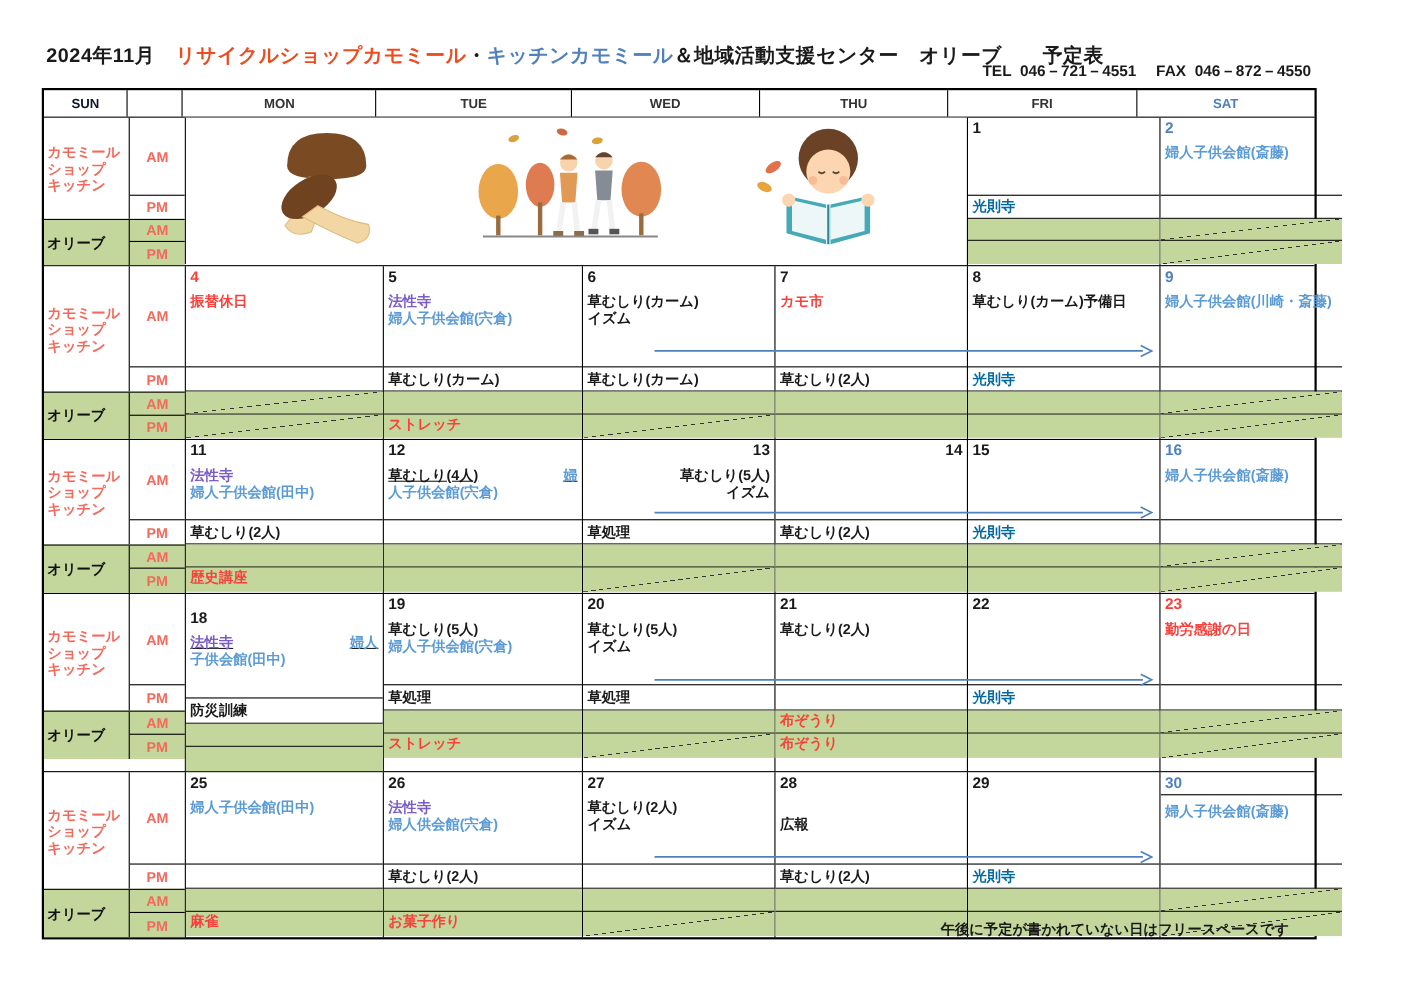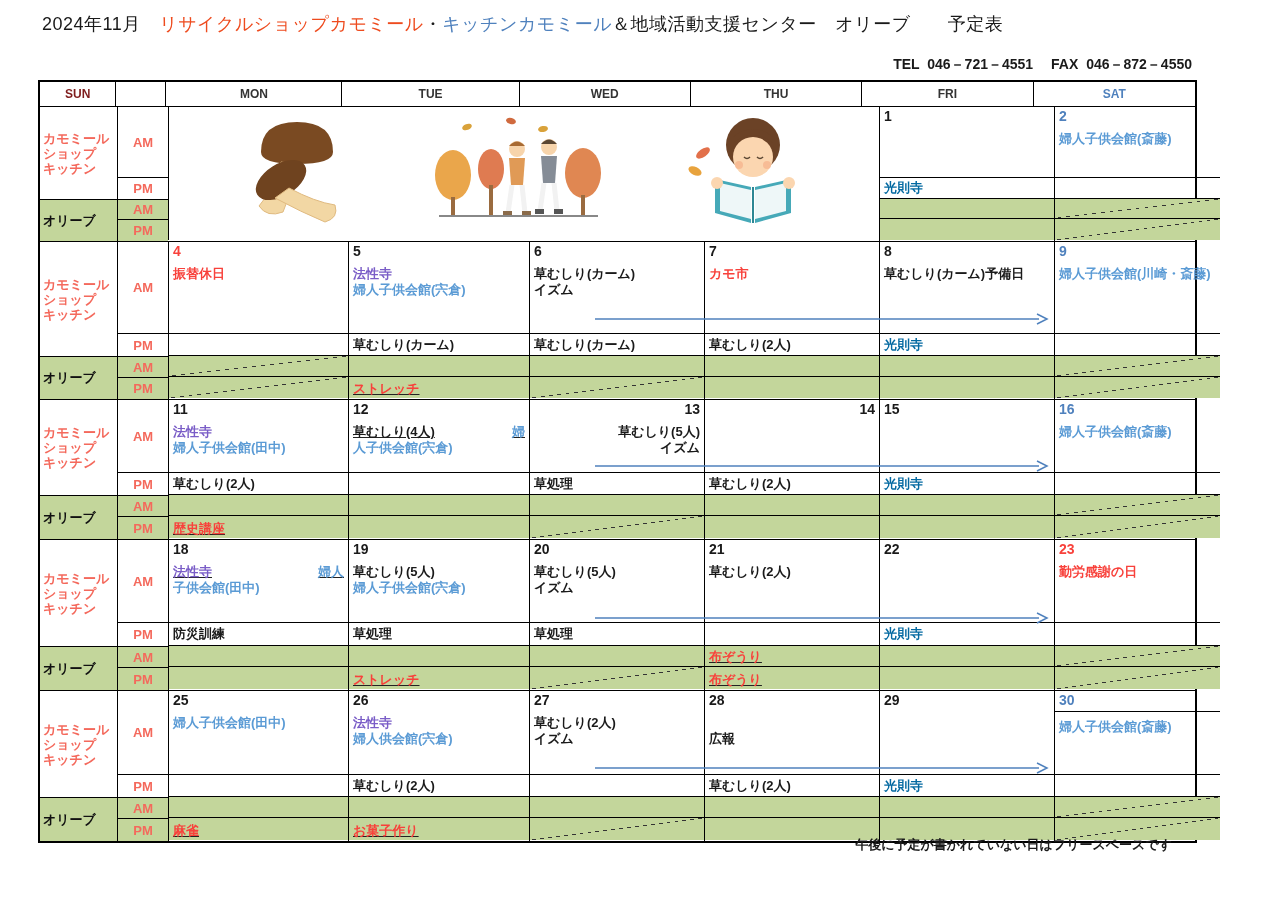--- a/index.html
+++ b/index.html
@@ -1,26 +1,26 @@
 <!DOCTYPE html>
 <html><head>
 <meta charset="utf-8">
 <style>
   html,body{margin:0;padding:0;background:#fff;}
   body{width:1280px;height:904px;position:relative;font-family:"Liberation Sans","DejaVu Sans",sans-serif;color:#222;}
-  .title{position:absolute;left:42px;top:12px;font-size:18px;font-weight:normal;letter-spacing:.5px;white-space:nowrap;}
+  .title{position:absolute;left:42px;top:38px;font-size:18px;font-weight:bold;letter-spacing:.5px;white-space:nowrap;}
   .t-black{color:#1a1a1a}.t-orange{color:#ee4b1e}.t-blue{color:#4f81bd}
   .contact{position:absolute;top:56px;right:88px;font-size:14px;font-weight:bold;color:#1a1a1a;}
   .contact span{margin-left:14px}
   .cal{position:absolute;left:38px;top:80px;width:1155px;border:2px solid #000;box-sizing:content-box;background:#fff;}
   .cal *{box-sizing:border-box;}
   .hrow{display:flex;height:25px;border-bottom:1px solid #000;}
   .hcell{display:flex;align-items:center;justify-content:center;font-size:12px;font-weight:bold;color:#333;}
   .hcell+.hcell{border-left:1px solid #000;}
-  .h-sun{color:#7f1d1d}.h-sat{color:#4f81bd}
+  .h-sun{color:#0f172a}.h-sat{color:#4f81bd}
   .w-sun{width:77px}.w-ap{width:51px}
   .w-mon{width:180px}.w-tue{width:181px}.w-wed{width:175px}.w-thu{width:175px}.w-fri{width:175px}.w-sat{width:166px}
   .week{display:flex;border-bottom:1px solid #000;position:relative;}
   .week:last-child{border-bottom:none;}
   .wleft{width:128px;display:flex;flex-direction:column;}
   .lgroup{display:flex;}
   .lgroup.olive-g{border-top:1px solid #000;background:#c3d69b;}
   .sun-label{width:77px;display:flex;flex-direction:column;justify-content:center;padding-left:3px;font-size:13px;font-weight:bold;color:#f4695c;line-height:15px;}
   .olive-name{width:77px;display:flex;align-items:center;padding-left:3px;font-size:13px;font-weight:bold;color:#111;}
   .ap-col{width:51px;display:flex;flex-direction:column;border-left:1px solid #000;}
@@ -31,21 +31,21 @@
   .cell{position:relative;overflow:hidden;}
   .cell.hline{border-bottom:1px solid #000;}
   .am-cell{padding:1px 2px;}
   .date{display:block;font-size:14px;font-weight:bold;line-height:16px;padding:0 2px;}
   .d-black{color:#1a1a1a}.d-red{color:#f8413b}.d-blue{color:#4f81bd}
   .date.du{border-bottom:1px solid #000;padding-bottom:3px;margin:0 -2px 0 -2px;padding-left:4px;}
   .evs{margin-top:7px;padding:0 2px;}
   .ev-line{font-size:13px;font-weight:bold;line-height:16px;white-space:normal;}
   .ev-line.spread{display:flex;justify-content:space-between;text-decoration:underline;}
   .pm-cell{display:flex;align-items:center;padding:0 4px;font-size:13px;font-weight:bold;}
-  .olive-cell{background:#c3d69b;display:flex;align-items:flex-end;padding:0 4px;font-size:13px;font-weight:bold;text-decoration:underline;}
+  .olive-cell{background:#c3d69b;display:flex;align-items:flex-start;padding:0 4px;font-size:13px;font-weight:bold;}
   .olive-cell.slash{background-image:linear-gradient(to bottom right,transparent 49.5%,#333 49.5%,#333 50.6%,transparent 50.6%);}
   .c-black{color:#1a1a1a}.c-red{color:#f8413b}.c-blue{color:#5b9bd5}.c-purple{color:#7a5dc7}.c-lavender{color:#0369a1}
   .intro-cell{width:711px;display:flex;align-items:center;justify-content:space-around;border-left:1px solid #000;background:#fff;padding:0 20px;}
   .week-arrow{position:absolute;left:553px;pointer-events:none;}
   .note{position:absolute;top:836px;right:108px;font-size:13px;font-weight:bold;color:#1a1a1a;}
 </style>
 </head>
 <body>
 
 <div class="title">
@@ -395,21 +395,21 @@
           <div class="lgroup olive-g">
             <div class="olive-name" style="height: 43px;">オリーブ</div>
             <div class="ap-col">
               <div class="ap bline" style="height: 21px;">AM</div>
               <div class="ap" style="height: 22px;">PM</div>
             </div>
           </div>
         </div>
         <div class="wdays">
           <div class="day-col w-mon">
-            <div class="cell am-cell hline" style="height: 83px;">
+            <div class="cell am-cell hline" style="height: 83px; margin-top: 12px;">
               <div class="date d-black">18</div>
               <div class="evs">
                 <div class="ev-line spread">
                   <span class="c-purple">法性寺</span>
                   <span class="c-blue">婦人</span>
                 </div>
                 <div class="ev-line"><span class="c-blue">子供会館(田中)</span></div>
               </div>
             </div>
             <div class="cell pm-cell hline" style="height: 23px;">

